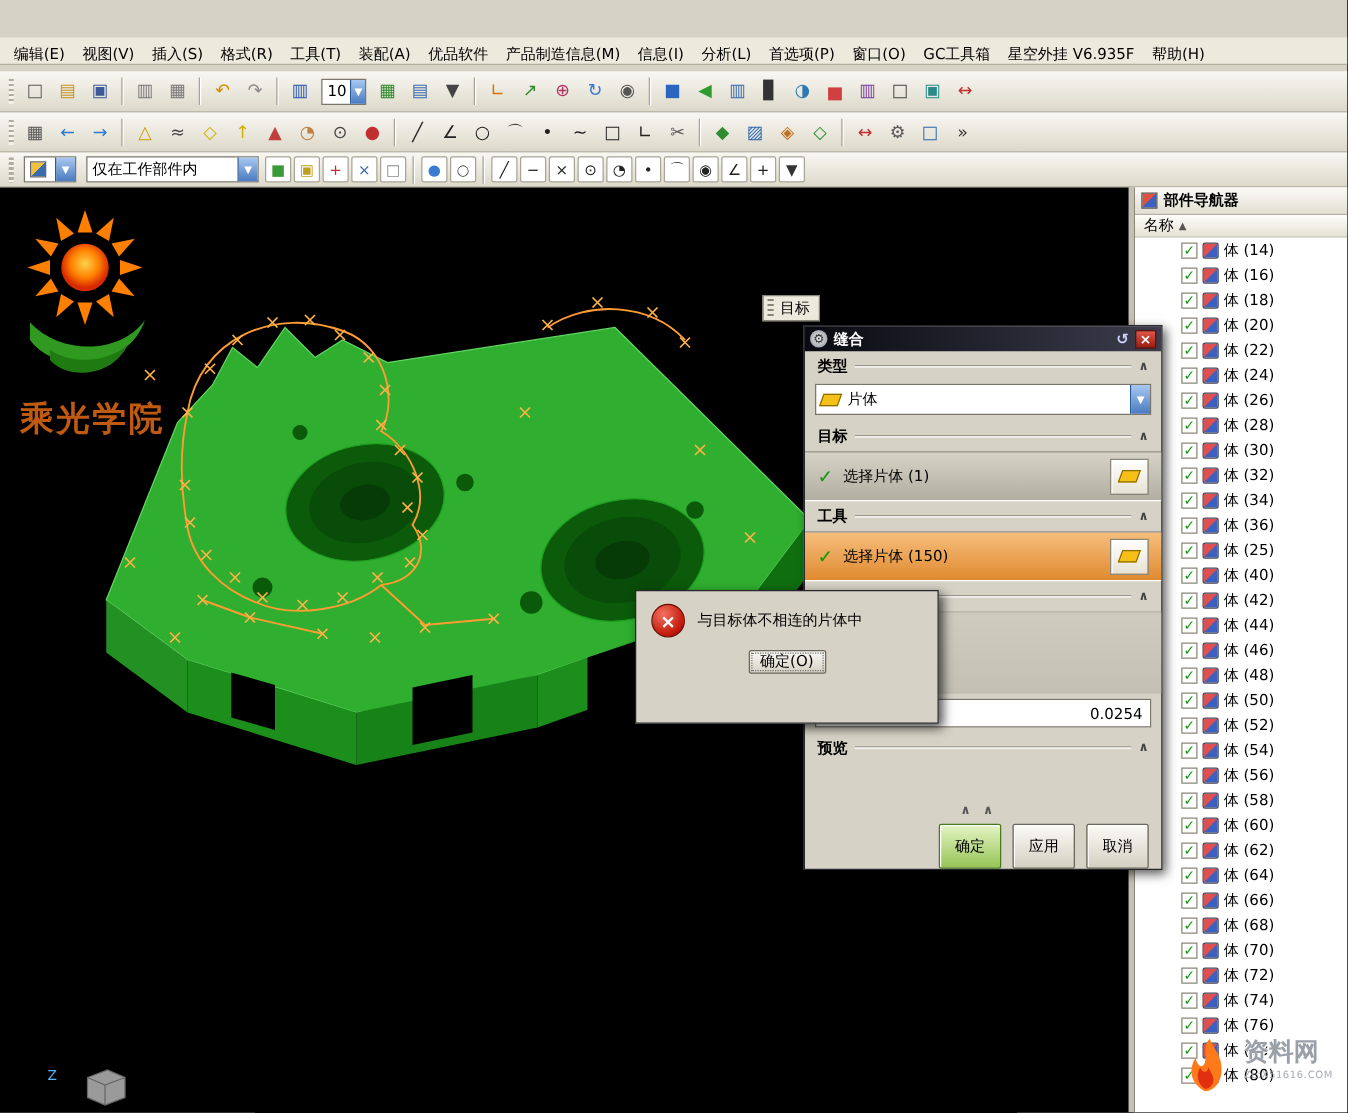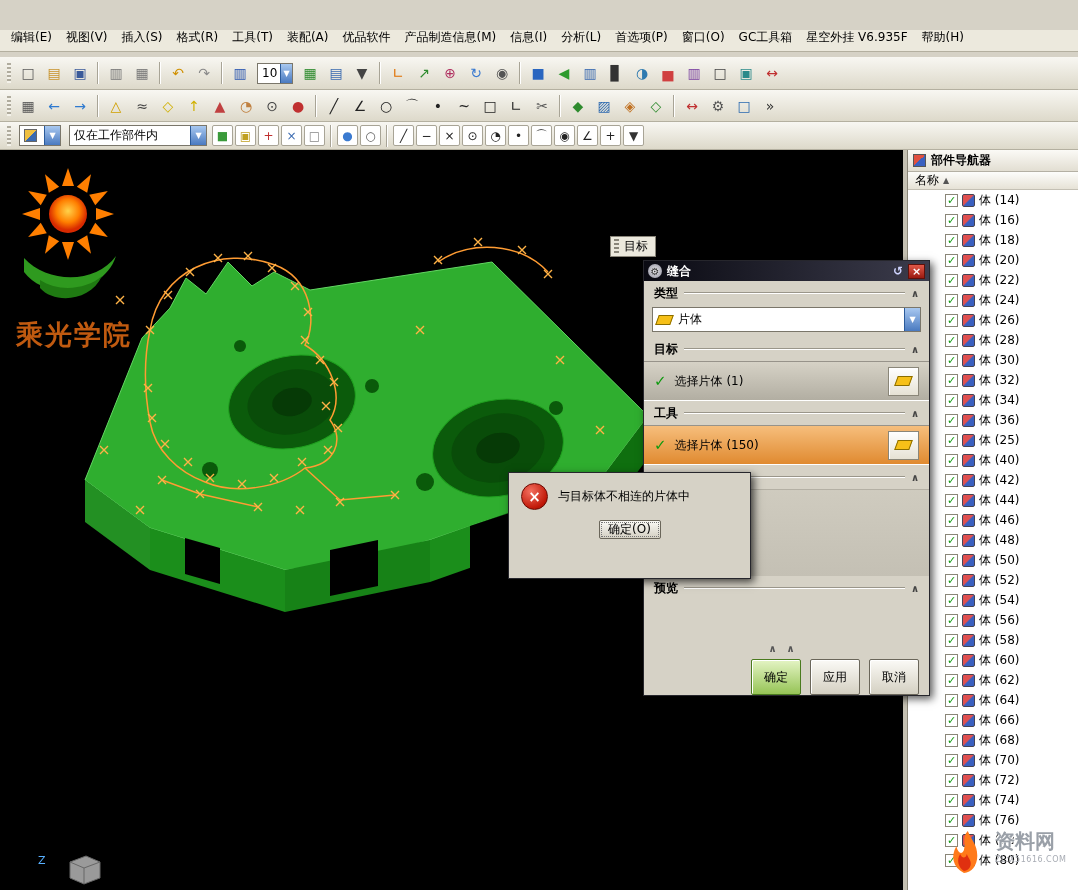--- a/index.html
+++ b/index.html
@@ -5,21 +5,21 @@
   *{margin:0;padding:0;box-sizing:border-box}
   html,body{width:1078px;height:890px;overflow:hidden}
   body{font-family:"DejaVu Sans","Liberation Sans",sans-serif;font-size:12px;background:#000;color:#000}
   #app{position:relative;width:1078px;height:890px;background:#d6d2c6;overflow:hidden}
 
   
   .titlebar{position:absolute;left:0;top:0;width:100%;height:30px;background:linear-gradient(#34343e,#05050a);
     color:#fff;display:flex;align-items:center;gap:6px;padding:0 6px;font-weight:bold;font-size:12px}
   .app-icon{width:15px;height:15px;border-radius:2px;background:linear-gradient(135deg,#e8402a,#7a1005);border:1px solid #40322e}
   .menubar{position:absolute;top:30px;left:0;width:100%;height:22px;background:#ece9dd;border-bottom:1px solid #b4b0a0;
-    display:flex;align-items:flex-end;padding-left:4px}
+    display:flex;align-items:flex-start;padding-left:4px}
   .menu-item{padding:5px 7px;white-space:nowrap;cursor:default}
   .toolbar{position:absolute;left:0;width:100%;background:linear-gradient(#f8f7f2,#ddd9ca);border-bottom:1px solid #b4b0a0;
     display:flex;align-items:center;gap:2px;padding:2px 4px;overflow:hidden}
   #toolbar-row1{top:57px;height:33px}
   #toolbar-row2{top:90px;height:32px}
   #toolbar-row3{top:122px;height:28px}
   .tb-group{display:flex;align-items:center;gap:2px}
   .tb-grip{width:4px;height:20px;margin:0 3px;background:repeating-linear-gradient(180deg,#b0ac9e 0 2px,#f4f2ea 2px 4px)}
   .tb-icon{width:24px;height:24px;display:flex;align-items:center;justify-content:center;font-size:14px;
     border:1px solid transparent;border-radius:2px;cursor:default}
@@ -424,20 +424,23 @@
       <span class="sheet-btn">
           <span class="sheet-ico"></span>
         </span>
     </div>
 
     <div class="sect">
       <span class="line"></span>
         <span class="arrow">∧</span>
     </div>
     <div class="spacer2"></div>
+    <div class="tol-row">
+      <span>0.0254</span>
+    </div>
 
     <div class="sect">
       <span>预览</span>
       <span class="line"></span>
         <span class="arrow">∧</span>
     </div>
     <div class="spacer1"></div>
     <div class="collapse-row">∧∧</div>
     <div class="btn-row">
       <span class="dlg-btn ok">确定</span>

